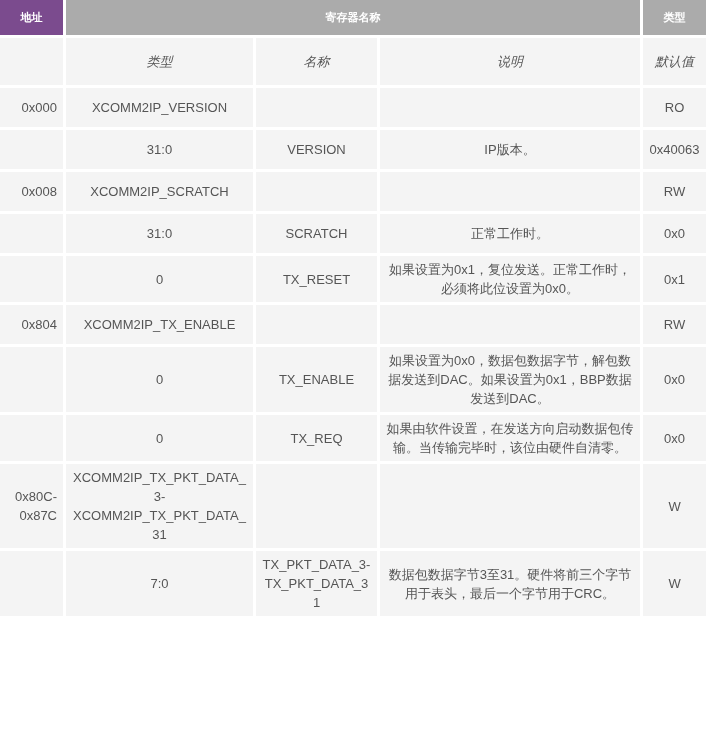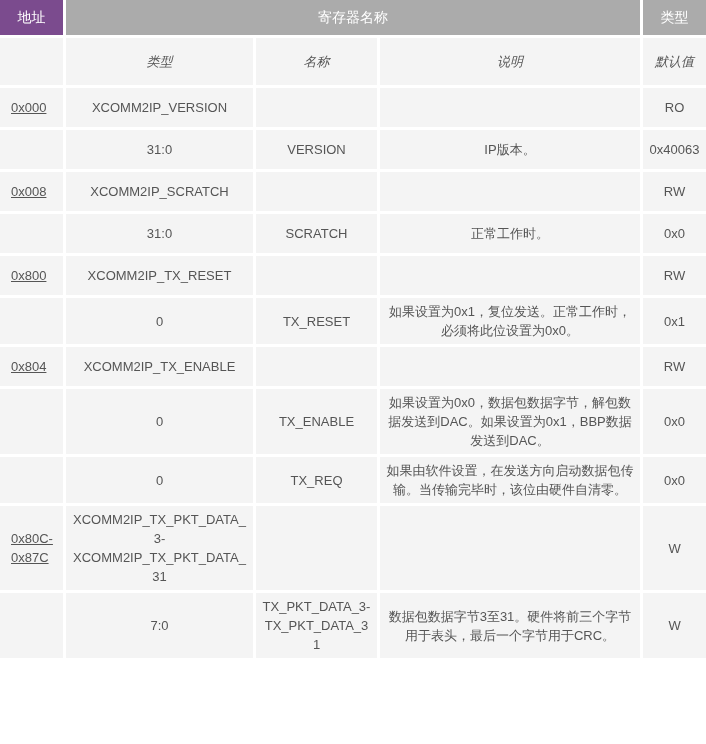--- a/index.html
+++ b/index.html
@@ -39,39 +39,38 @@
     vertical-align: middle;
     padding: 4px 6px;
     line-height: 19px;
     word-wrap: break-word;
     overflow-wrap: break-word;
   }
   tr.head-row th {
     height: 29px;
     padding: 3px 6px;
     color: #ffffff;
-    font-weight: normal;
-    font-size: 14px;
+    font-weight: bold;
+    font-size: 11px;
   }
   th.hd-addr { background: #7b4b8e; }
   th.hd-reg  { background: #ababab; margin-top: 17px; }
   th.hd-type { background: #ababab; }
 
   tr.sub-row td {
     height: 39px;
     font-style: italic;
     color: #555555;
   }
   tr.reg-row td { height: 31px; }
   tr.bit-row td { height: 31px; }
 
   td.c-addr {
-    text-align: left;
+    text-align: right;
     padding-left: 11px;
-    text-decoration: underline;
   }
 </style>
 </head>
 <body>
 
 <div class="viewport">
   <table class="reg-table">
     <colgroup>
       <col class="c1">
         <col class="c2">
@@ -118,27 +117,20 @@
       <td>RW</td>
     </tr>
     <tr class="bit-row">
       <td class="c-addr"></td>
       <td>31:0</td>
       <td>SCRATCH</td>
       <td>正常工作时。</td>
       <td>0x0</td>
     </tr>
 
-    <tr class="reg-row">
-      <td class="c-addr">0x800</td>
-      <td>XCOMM2IP_TX_RESET</td>
-      <td></td>
-      <td></td>
-      <td>RW</td>
-    </tr>
     <tr class="bit-row">
       <td class="c-addr"></td>
       <td>0</td>
       <td>TX_RESET</td>
       <td>如果设置为0x1，复位发送。正常工作时，必须将此位设置为0x0。</td>
       <td>0x1</td>
     </tr>
 
     <tr class="reg-row">
       <td class="c-addr">0x804</td>

